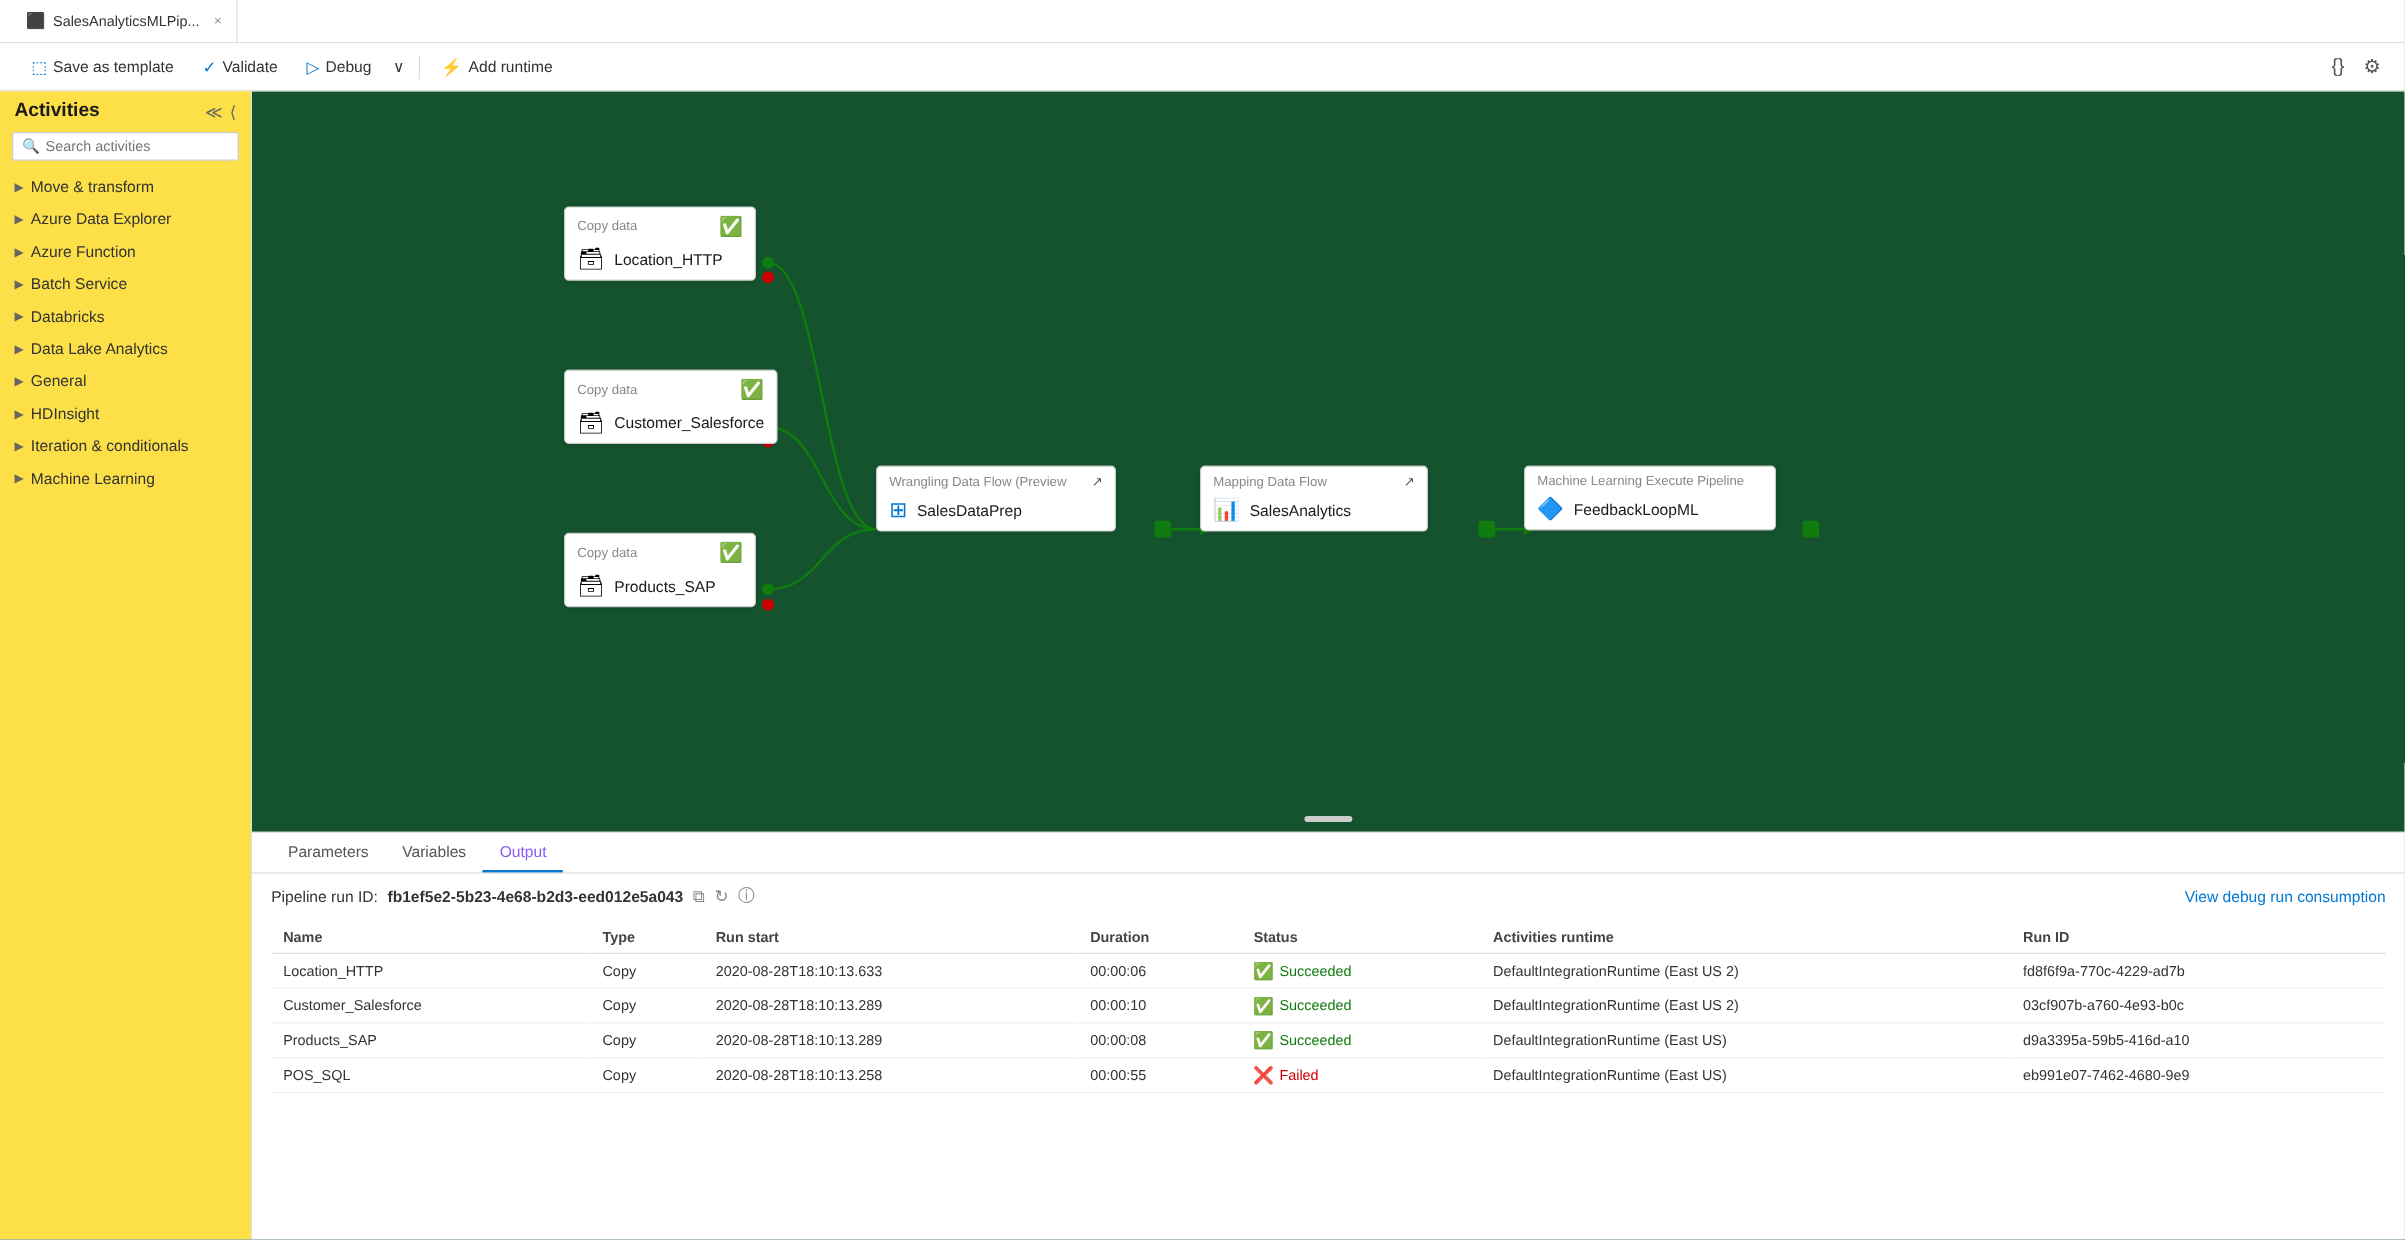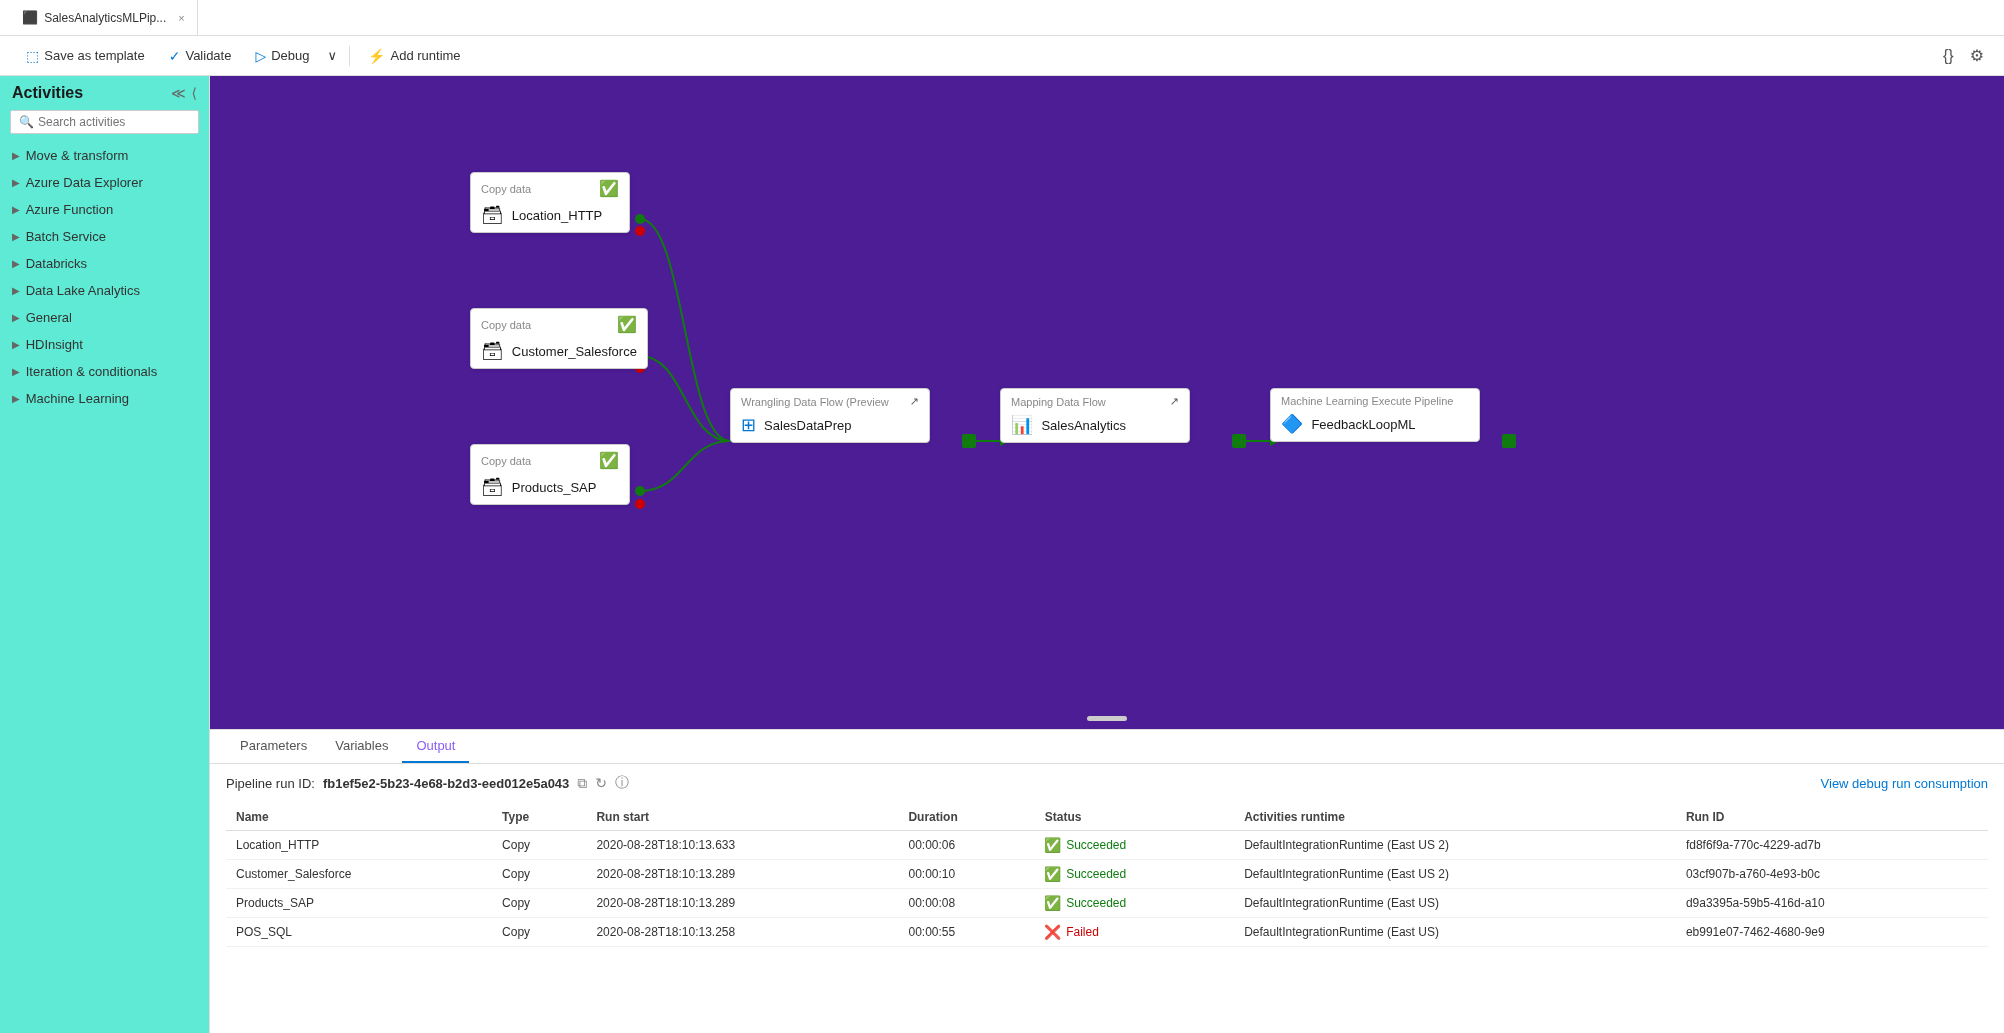--- a/index.html
+++ b/index.html
@@ -54,21 +54,21 @@
     
     .main-layout {
       display: flex;
       flex: 1;
       overflow: hidden;
     }
 
     
     .sidebar {
       width: 210px;
-      background: #5eead4;
+      background: #fde047;
       border-right: 1px solid #ddd;
       display: flex;
       flex-direction: column;
       overflow-y: auto;
       flex-shrink: 0;
     }
     .sidebar-header {
       display: flex;
       align-items: center;
       justify-content: space-between;
@@ -111,21 +111,21 @@
       flex-direction: column;
       overflow: hidden;
       background: #fafafa;
     }
 
     
     .pipeline-canvas {
       flex: 1;
       position: relative;
       overflow: hidden;
-      background: #4c1d95;
+      background: #14532d;
       min-height: 200px;
     }
 
     
     .activity-node {
       position: absolute;
       background: #fff;
       border: 1px solid #ccc;
       border-radius: 4px;
       padding: 6px 10px;
@@ -146,21 +146,21 @@
       gap: 8px;
     }
     .activity-icon { font-size: 18px; }
     .activity-name { font-size: 13px; font-weight: 500; color: #1a1a1a; }
     .node-status-ok { color: #107c10; font-size: 16px; }
 
     
     .bottom-panel {
       background: #fff;
       border-top: 1px solid #ddd;
-      height: 304px;
+      height: 340px;
       display: flex;
       flex-direction: column;
       flex-shrink: 0;
     }
     .bottom-tabs {
       display: flex;
       border-bottom: 1px solid #ddd;
       padding: 0 16px;
     }
     .bottom-tab {

